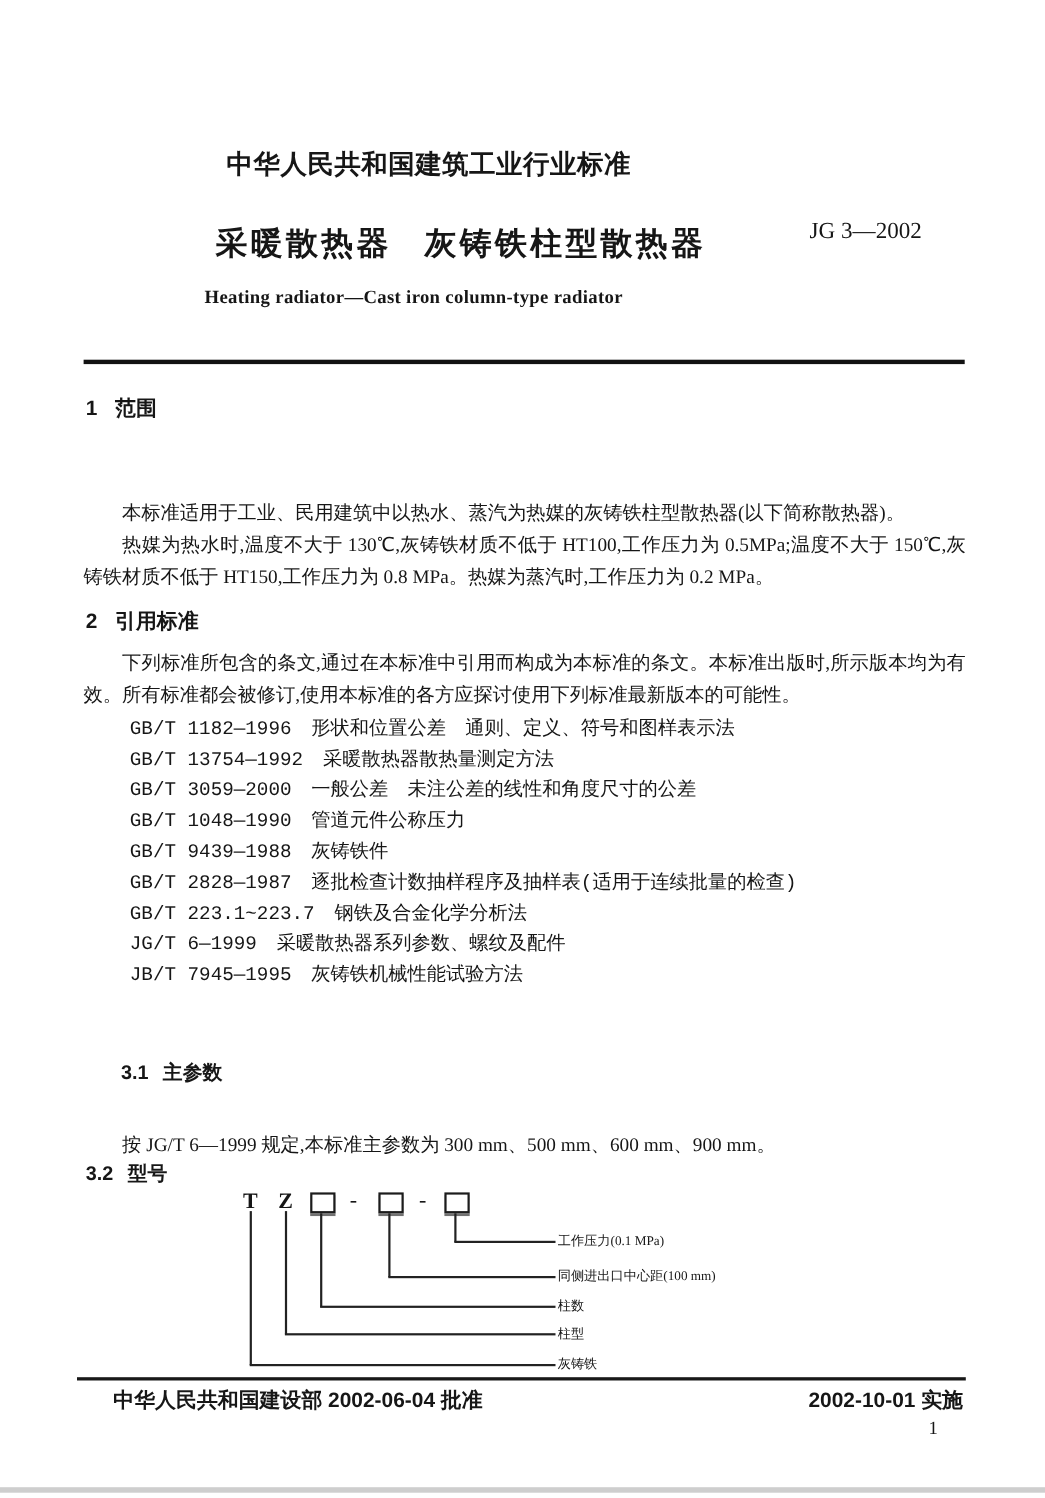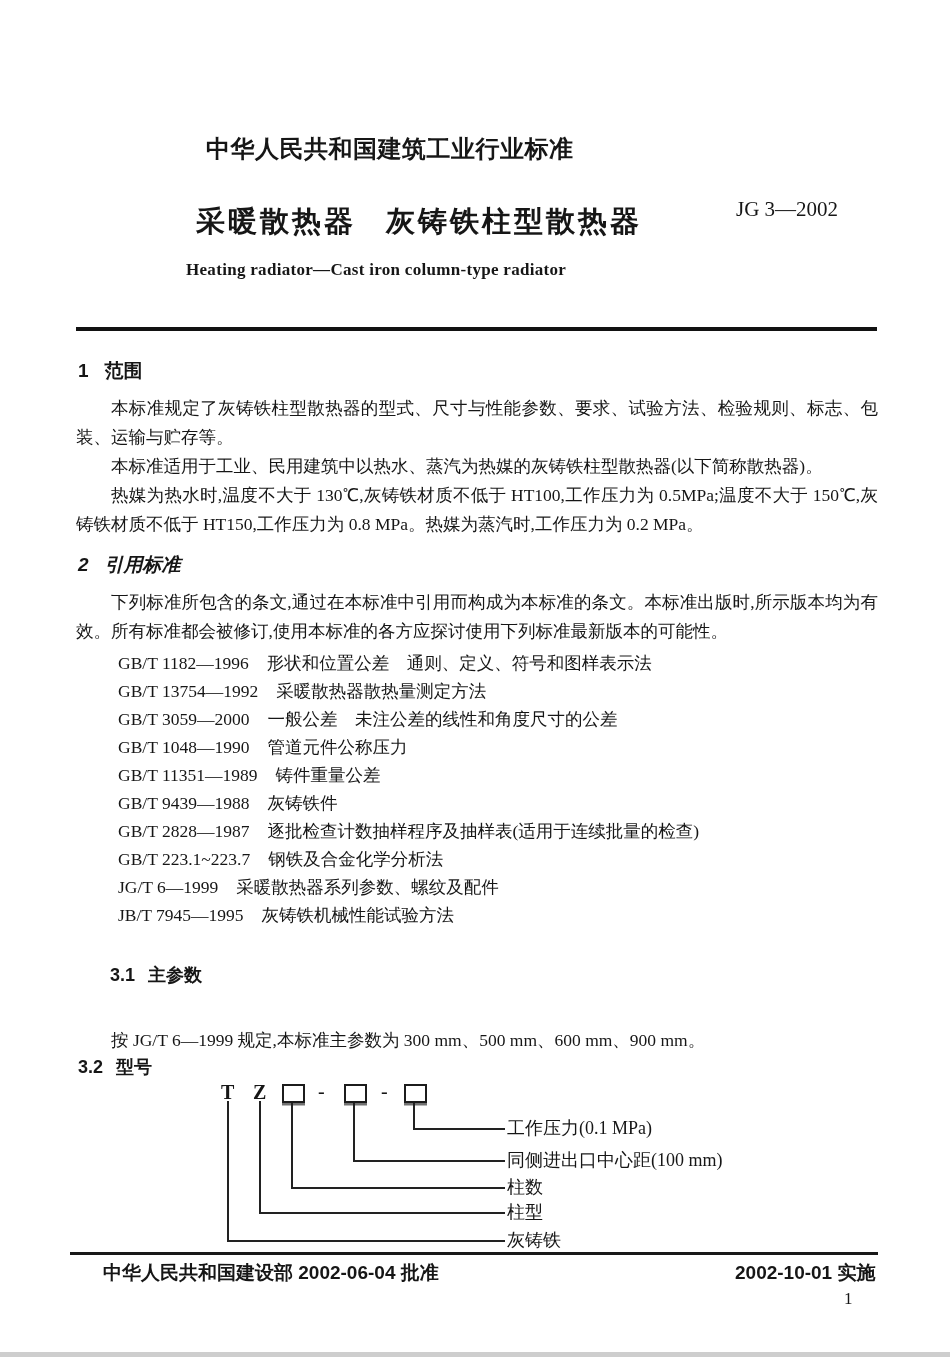--- a/index.html
+++ b/index.html
@@ -29,33 +29,33 @@
     font-size:19px; white-space:nowrap;
   }
   .sec-h .sec-no { margin-right:16px; }
   .sub-h {
     font-family:"Liberation Sans", sans-serif; font-weight:bold;
     font-size:18px; white-space:nowrap;
   }
   .sub-h .sec-no { margin-right:13px; }
   p.body { margin:0; font-size:17.5px; line-height:29px; text-indent:2em; text-align:justify; }
   p.body-noj { margin:0; font-size:17.5px; line-height:29px; text-indent:2em; }
-  .refs { font-size:17.5px; }
+  .refs { font-size:17.5px;font-family:Liberation Mono, monospace; }
   .ref-row { line-height:28px; white-space:nowrap; }
   .ref-title { margin-left:18px; }
   
   .dg-letter { font-size:20px; font-weight:bold; line-height:20px; }
   .dg-box {
     width:19px; height:15px; border:2px solid #1c1c1c;
     box-shadow:0 2.5px 0 rgba(20,20,20,0.6); background:#fff;
   }
   .dg-dash { font-size:20px; line-height:20px; }
   .vline { width:1.6px; background:#222; }
   .hline { height:1.6px; background:#222; }
-  .dg-label { font-size:18px; line-height:20px; white-space:nowrap; }
+  .dg-label { font-size:12px; line-height:20px; white-space:nowrap; }
   
   .rule-foot { background:#181818; }
   .foot-text {
     font-family:"Liberation Sans", sans-serif; font-weight:bold;
     font-size:19px; white-space:nowrap;
   }
   .page-num { font-size:17px; }
   .scan-line { background:#bdbdbd; opacity:0.75; }
 </style>
 </head>
@@ -72,36 +72,34 @@
   <div class="abs std-no" style="left:712px; top:197px;">JG 3—2002</div>
 
   <div class="abs title-en" style="left:186px; top:260px;">Heating radiator—Cast iron column-type radiator</div>
 
   <div class="abs rule-top" style="left:76px; top:327px; width:801px; height:4px;"></div>
 
   <div class="abs sec-h" style="left:78px; top:358px;">
     <span class="sec-no">1</span><span>范围</span>
   </div>
 
-  <p class="body abs" style="left:76px; top:394px; width:802px;">本标准规定了灰铸铁柱型散热器的型式、尺寸与性能参数、要求、试验方法、检验规则、标志、包装、运输与贮存等。</p>
   <p class="body abs" style="left:76px; top:452px; width:802px;">本标准适用于工业、民用建筑中以热水、蒸汽为热媒的灰铸铁柱型散热器(以下简称散热器)。</p>
   <p class="body abs" style="left:76px; top:481px; width:802px;">热媒为热水时,温度不大于 130℃,灰铸铁材质不低于 HT100,工作压力为 0.5MPa;温度不大于 150℃,灰铸铁材质不低于 HT150,工作压力为 0.8 MPa。热媒为蒸汽时,工作压力为 0.2 MPa。</p>
 
-  <div class="abs sec-h" style="left:78px; top:552px;font-style:italic;">
+  <div class="abs sec-h" style="left:78px; top:552px;">
     <span class="sec-no">2</span><span>引用标准</span>
   </div>
 
   <p class="body abs" style="left:76px; top:588px; width:802px;">下列标准所包含的条文,通过在本标准中引用而构成为本标准的条文。本标准出版时,所示版本均为有效。所有标准都会被修订,使用本标准的各方应探讨使用下列标准最新版本的可能性。</p>
 
   <div class="refs abs" style="left:118px; top:649px;">
     <div class="ref-row"><span>GB/T 1182—1996</span><span class="ref-title">形状和位置公差　通则、定义、符号和图样表示法</span></div>
     <div class="ref-row"><span>GB/T 13754—1992</span><span class="ref-title">采暖散热器散热量测定方法</span></div>
     <div class="ref-row"><span>GB/T 3059—2000</span><span class="ref-title">一般公差　未注公差的线性和角度尺寸的公差</span></div>
     <div class="ref-row"><span>GB/T 1048—1990</span><span class="ref-title">管道元件公称压力</span></div>
-    <div class="ref-row"><span>GB/T 11351—1989</span><span class="ref-title">铸件重量公差</span></div>
     <div class="ref-row"><span>GB/T 9439—1988</span><span class="ref-title">灰铸铁件</span></div>
     <div class="ref-row"><span>GB/T 2828—1987</span><span class="ref-title">逐批检查计数抽样程序及抽样表(适用于连续批量的检查)</span></div>
     <div class="ref-row"><span>GB/T 223.1~223.7</span><span class="ref-title">钢铁及合金化学分析法</span></div>
     <div class="ref-row"><span>JG/T 6—1999</span><span class="ref-title">采暖散热器系列参数、螺纹及配件</span></div>
     <div class="ref-row"><span>JB/T 7945—1995</span><span class="ref-title">灰铸铁机械性能试验方法</span></div>
   </div>
 
 
   <div class="abs sub-h" style="left:78px; top:963px;margin-left:32px;">
     <span class="sec-no">3.1</span><span>主参数</span>

